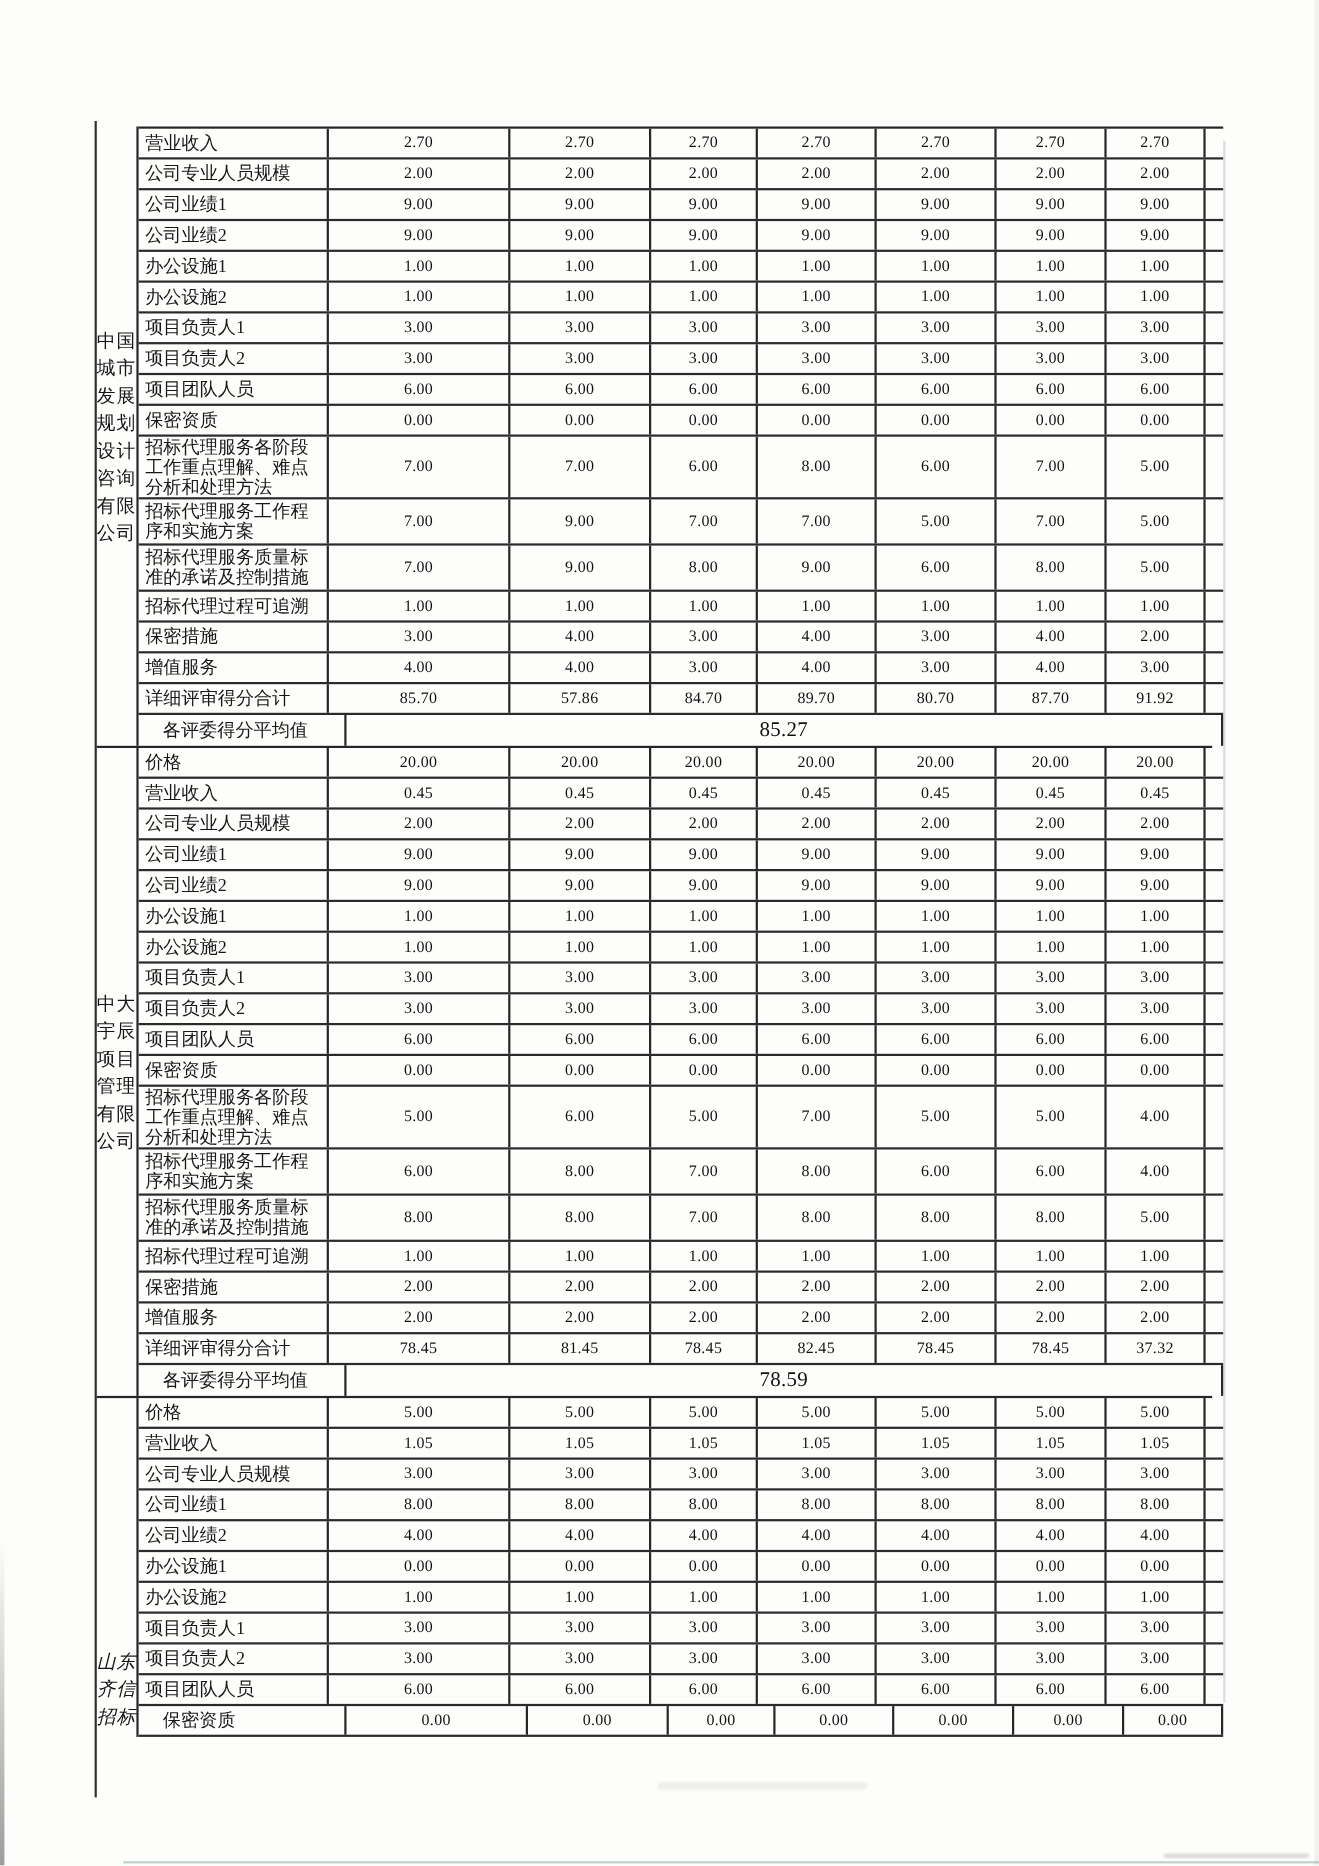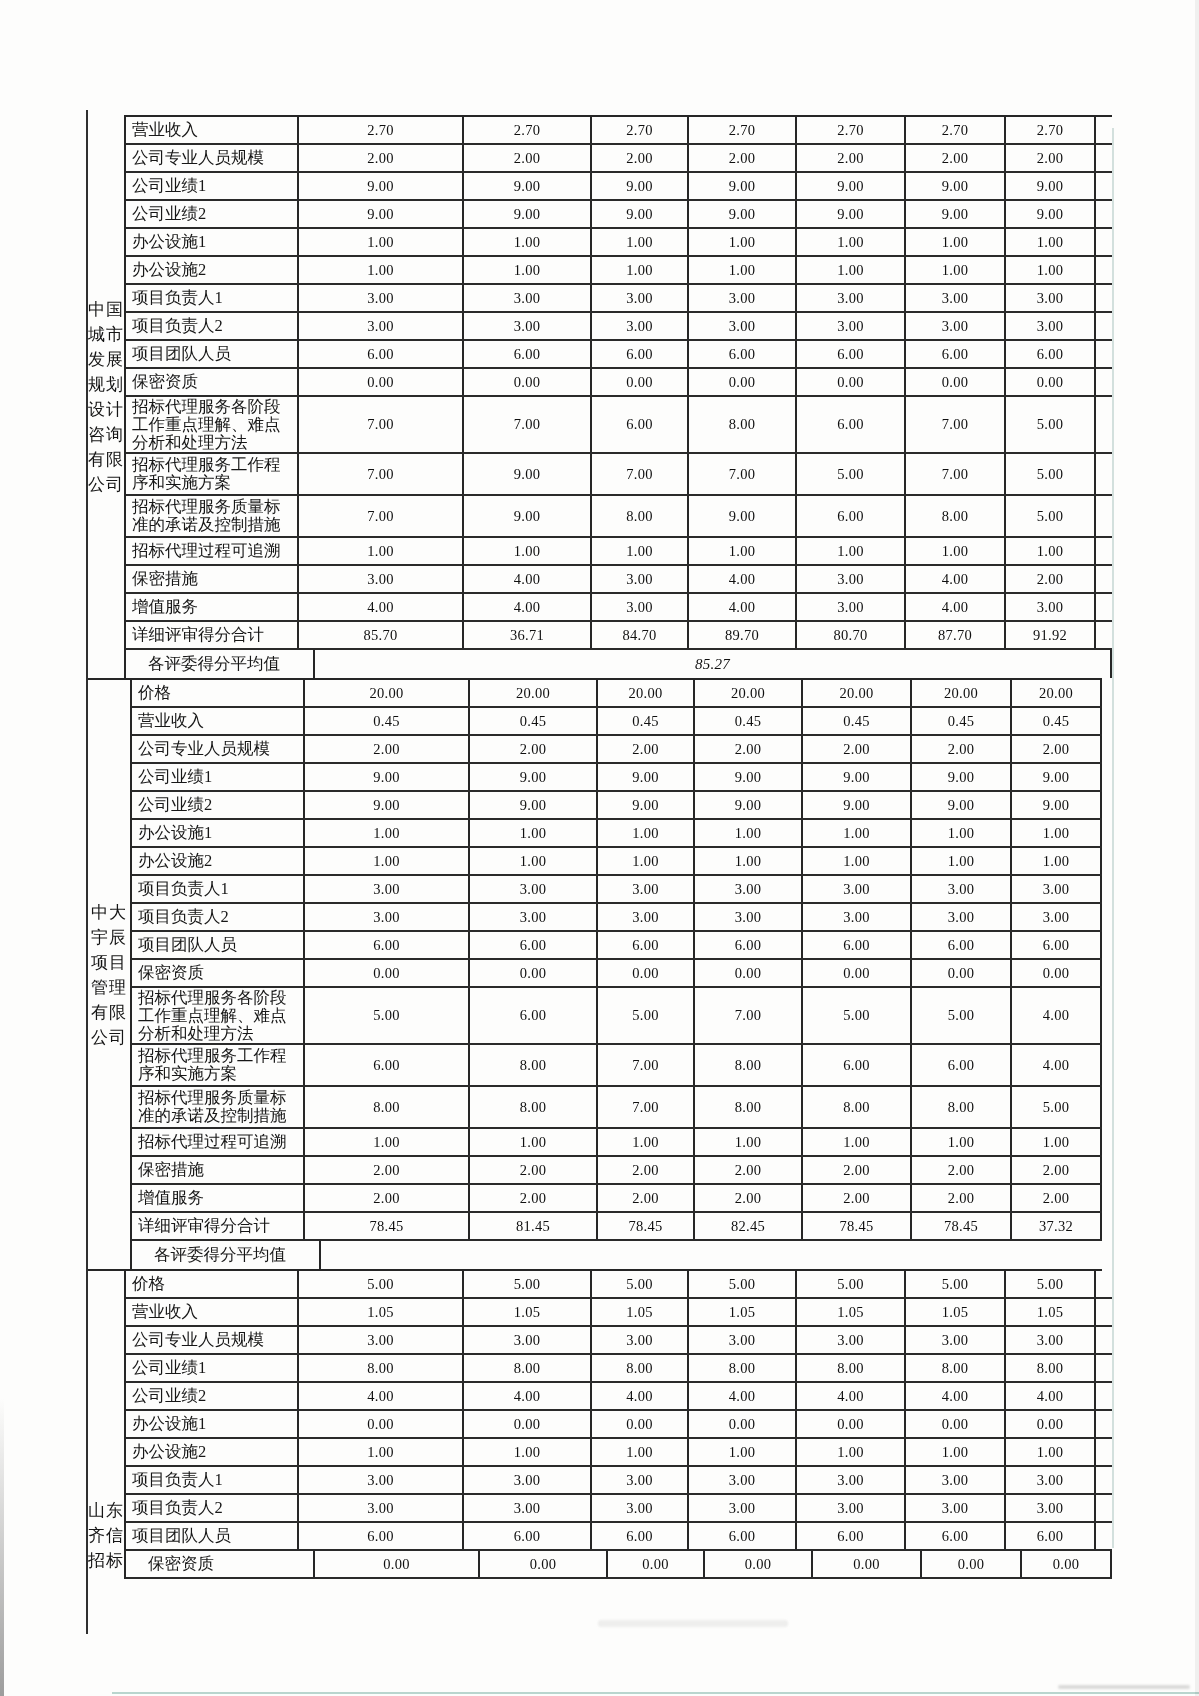--- a/index.html
+++ b/index.html
@@ -15,36 +15,36 @@
   #eval-table{
     position:absolute;left:88px;top:115px;width:1014px;
   }
   .section{display:flex;flex-direction:row;}
   .section.sec-1,.section.sec-2{border-top:2px solid #262626;}
   .company-cell{
     width:44px;box-sizing:border-box;border-right:2px solid #262626;
     display:flex;flex-direction:column;justify-content:center;align-items:center;
     font-size:17px;line-height:25px;letter-spacing:1px;color:#151515;
   }
-  .sec-2 .company-cell{justify-content:flex-end;padding-bottom:6px;}
+  .sec-2 .company-cell{justify-content:flex-end;padding-bottom:6px;font-style:italic;}
   .company-line{white-space:nowrap;}
   .rows{flex:1;display:flex;flex-direction:column;}
   .sec-0 .rows{border-top:2px solid #262626;}
   .row{display:flex;flex-direction:row;box-sizing:border-box;border-bottom:2px solid #2a2a2a;}
   .section .row:last-child{border-bottom:none;padding-left:16px;}
   .sec-2 .row:last-child{border-bottom:2px solid #2a2a2a;}
   .cell{box-sizing:border-box;border-right:2px solid #262626;display:flex;align-items:center;}
   .label-cell{
     width:173px;justify-content:flex-start;padding:0 3px 0 6px;
     font-size:16.5px;line-height:18px;color:#171717;
   }
   .val-cell,.avg-cell{justify-content:center;font-size:14.5px;color:#101010;letter-spacing:.3px;}
   .v0{width:165px;} .v1{width:128px;} .v2{width:97px;} .v3{width:108px;}
   .v4{width:109px;} .v5{width:100px;} .v6{width:90px;}
-  .avg-cell{width:797px;font-size:15px;font-style:italic;}
+  .avg-cell{width:797px;font-size:19px;}
 
   
   #footer{
     position:absolute;left:88px;top:1602px;width:1014px;text-align:center;
     font-size:15.5px;letter-spacing:1px;color:#222;
   }
 
   
   .artifact{position:absolute;pointer-events:none;}
   #artifact-left-line{left:86px;top:110px;width:2px;height:1524px;background:#1e1e1e;opacity:.92;}
@@ -230,21 +230,21 @@
             <div class="cell val-cell v1">4.00</div>
             <div class="cell val-cell v2">3.00</div>
             <div class="cell val-cell v3">4.00</div>
             <div class="cell val-cell v4">3.00</div>
             <div class="cell val-cell v5">4.00</div>
             <div class="cell val-cell v6">3.00</div>
           </div>
           <div class="row" style="height: 28px;">
             <div class="cell label-cell">详细评审得分合计</div>
             <div class="cell val-cell v0">85.70</div>
-            <div class="cell val-cell v1">36.71</div>
+            <div class="cell val-cell v1">57.86</div>
             <div class="cell val-cell v2">84.70</div>
             <div class="cell val-cell v3">89.70</div>
             <div class="cell val-cell v4">80.70</div>
             <div class="cell val-cell v5">87.70</div>
             <div class="cell val-cell v6">91.92</div>
           </div>
           <div class="row" style="height: 28px;">
             <div class="cell label-cell">各评委得分平均值</div>
             <div class="cell avg-cell">85.27</div>
           </div>
@@ -435,20 +435,21 @@
             <div class="cell val-cell v0">78.45</div>
             <div class="cell val-cell v1">81.45</div>
             <div class="cell val-cell v2">78.45</div>
             <div class="cell val-cell v3">82.45</div>
             <div class="cell val-cell v4">78.45</div>
             <div class="cell val-cell v5">78.45</div>
             <div class="cell val-cell v6">37.32</div>
           </div>
           <div class="row" style="height: 28px;">
             <div class="cell label-cell">各评委得分平均值</div>
+            <div class="cell avg-cell">78.59</div>
           </div>
         </div>
       </div>
       <div class="section sec-2">
         <div class="company-cell">
           <div class="company-line">山东</div>
           <div class="company-line">齐信</div>
           <div class="company-line">招标</div>
         </div>
         <div class="rows">

